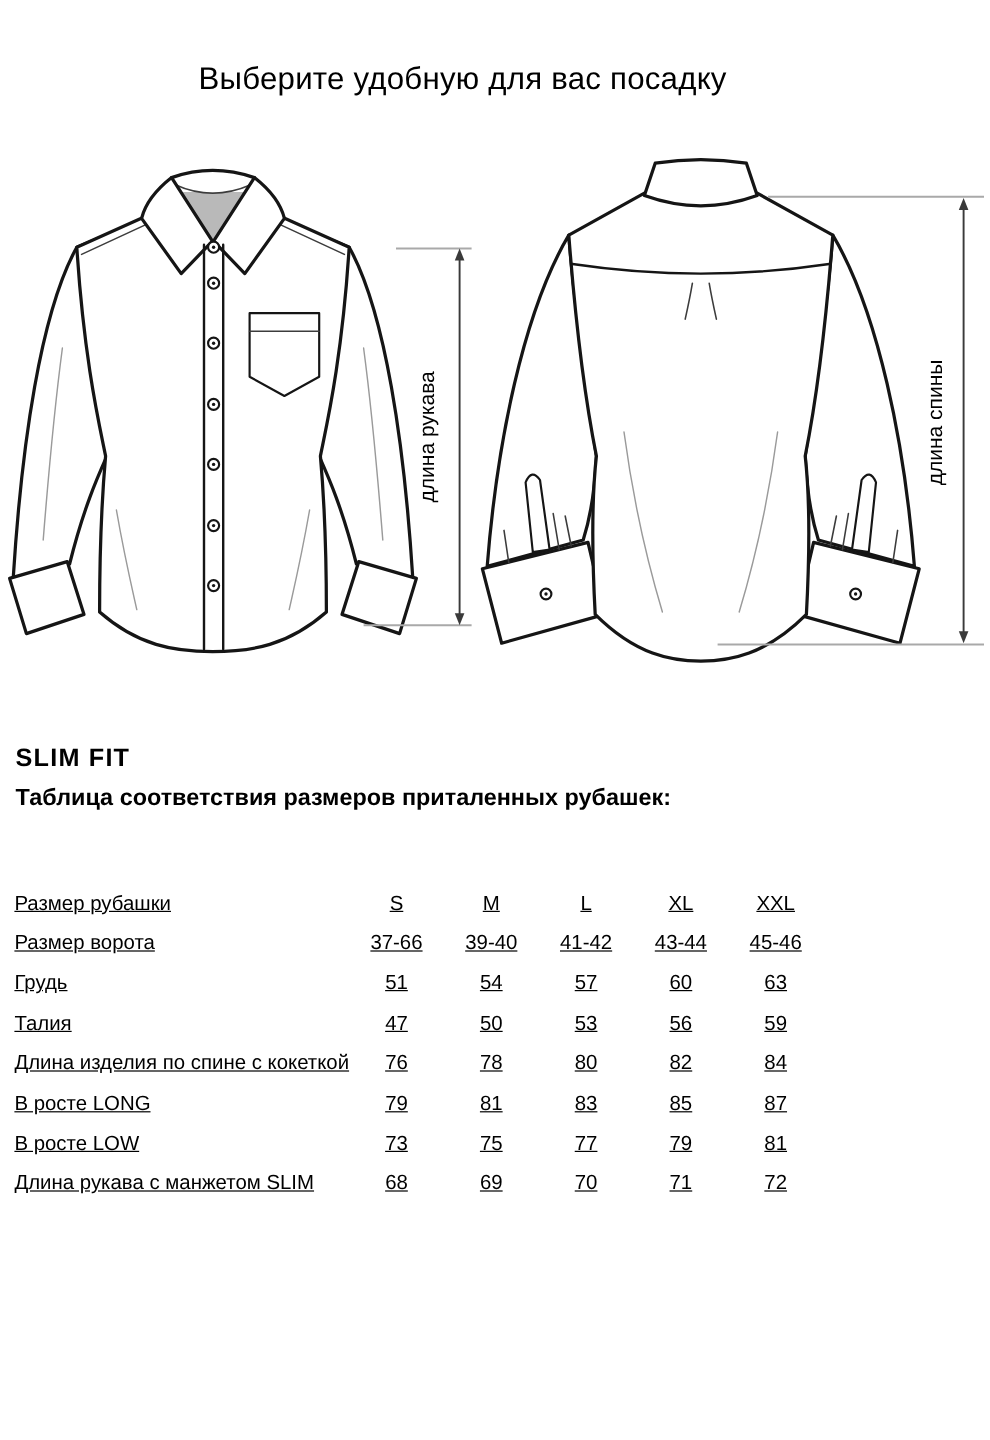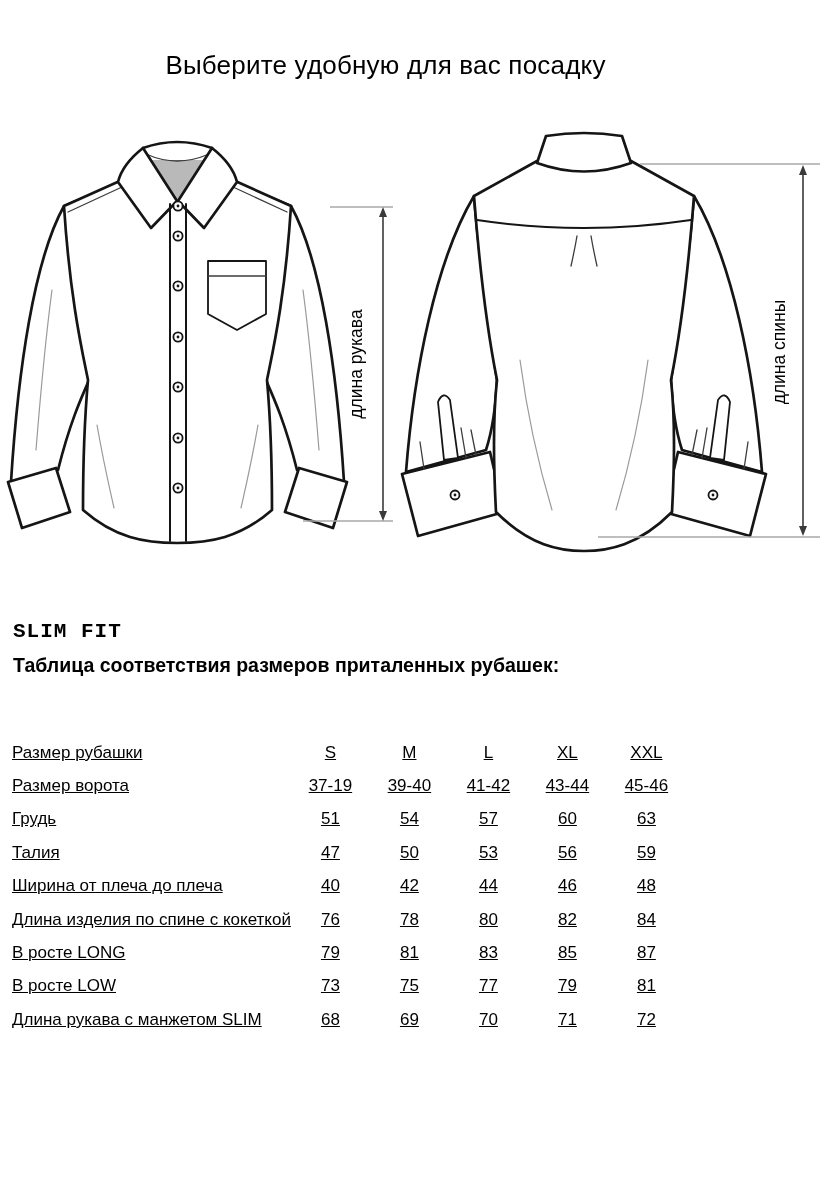--- a/index.html
+++ b/index.html
@@ -13,21 +13,21 @@
     position:absolute; top:50px; left:0; width:771px;
     text-align:center; font-size:26px; font-weight:400;
     letter-spacing:0.2px;
   }
   .diagram {
     position:absolute; top:130px; left:0; width:825px; height:450px;
   }
   .diagram svg { display:block; }
   .slim-heading {
     position:absolute; top:620px; left:13px;
-    font-size:21px; font-weight:700; letter-spacing:1px;font-family:Liberation Mono, monospace;
+    font-size:21px; font-weight:700; letter-spacing:1px;
   }
   .subtitle {
     position:absolute; top:654px; left:13px;
     font-size:19.5px; font-weight:700;
   }
   .size-table {
     position:absolute; top:736px; left:12px;
     border-collapse:collapse; table-layout:fixed;text-decoration:underline;
   }
   .size-table td {
@@ -164,21 +164,21 @@
       <tr>
         <td class="rl">Размер рубашки</td>
         <td>S</td>
         <td>M</td>
         <td>L</td>
         <td>XL</td>
         <td>XXL</td>
       </tr>
       <tr>
         <td class="rl">Размер ворота</td>
-        <td>37-19</td>
+        <td>37-66</td>
         <td>39-40</td>
         <td>41-42</td>
         <td>43-44</td>
         <td>45-46</td>
       </tr>
       <tr>
         <td class="rl">Грудь</td>
         <td>51</td>
         <td>54</td>
         <td>57</td>
@@ -187,28 +187,20 @@
       </tr>
       <tr>
         <td class="rl">Талия</td>
         <td>47</td>
         <td>50</td>
         <td>53</td>
         <td>56</td>
         <td>59</td>
       </tr>
       <tr>
-        <td class="rl">Ширина от плеча до плеча</td>
-        <td>40</td>
-        <td>42</td>
-        <td>44</td>
-        <td>46</td>
-        <td>48</td>
-      </tr>
-      <tr>
         <td class="rl">Длина изделия по спине с кокеткой</td>
         <td>76</td>
         <td>78</td>
         <td>80</td>
         <td>82</td>
         <td>84</td>
       </tr>
       <tr>
         <td class="rl">В росте LONG</td>
         <td>79</td>

